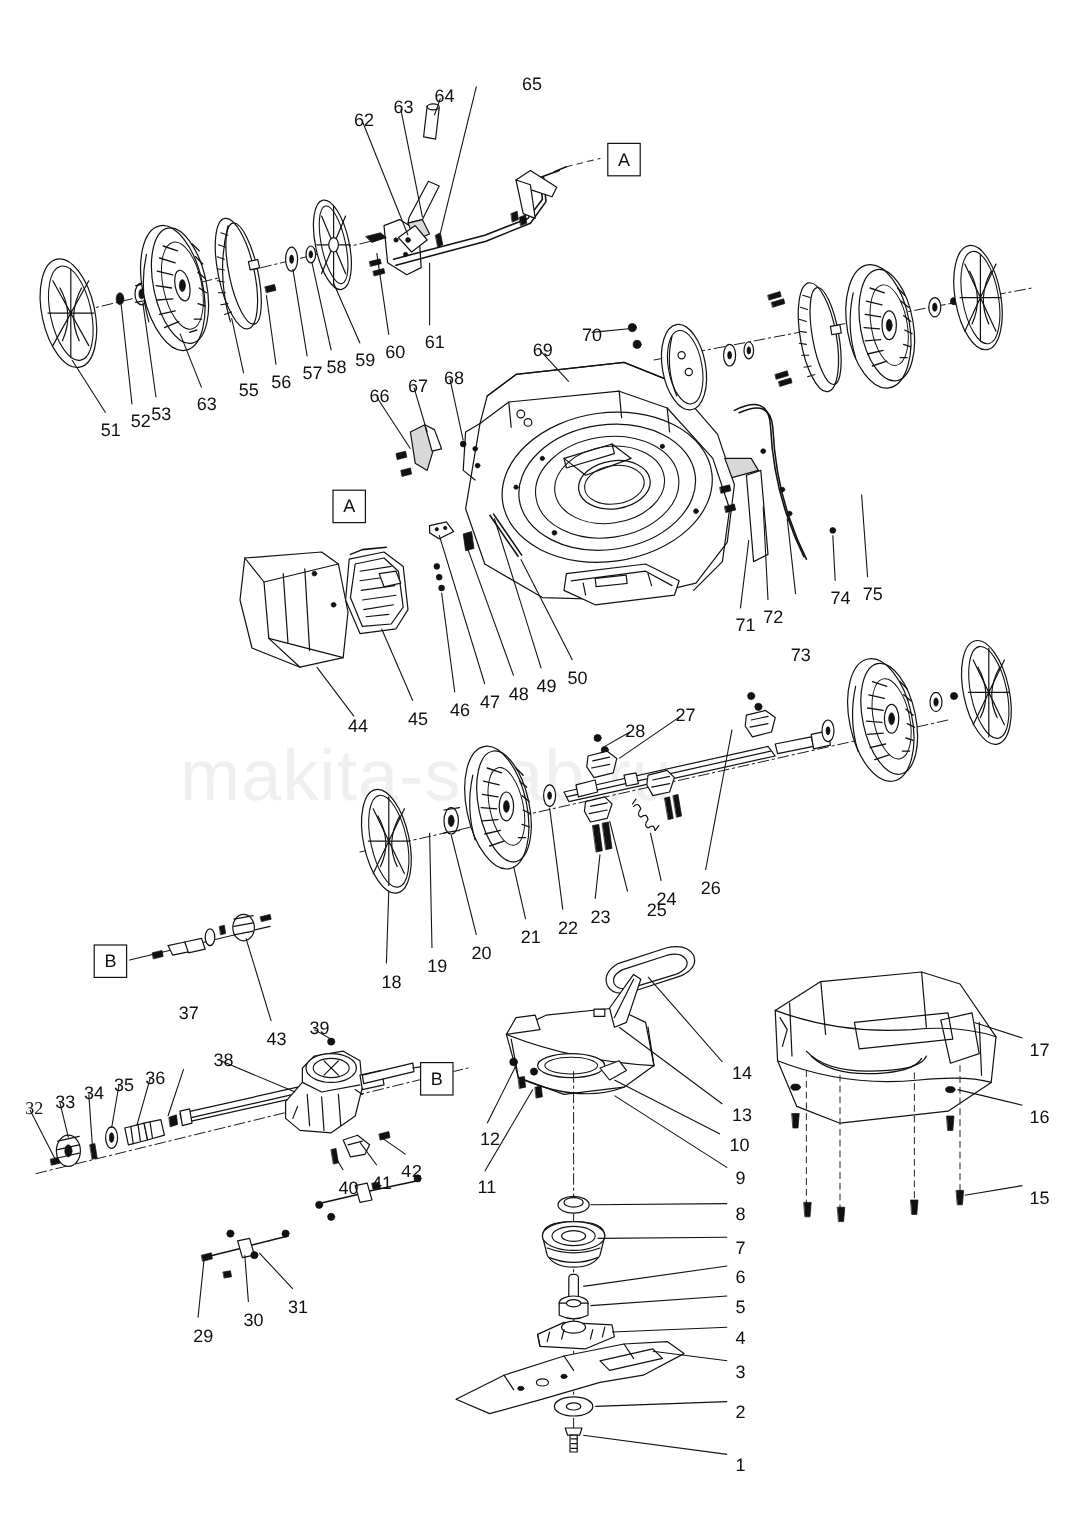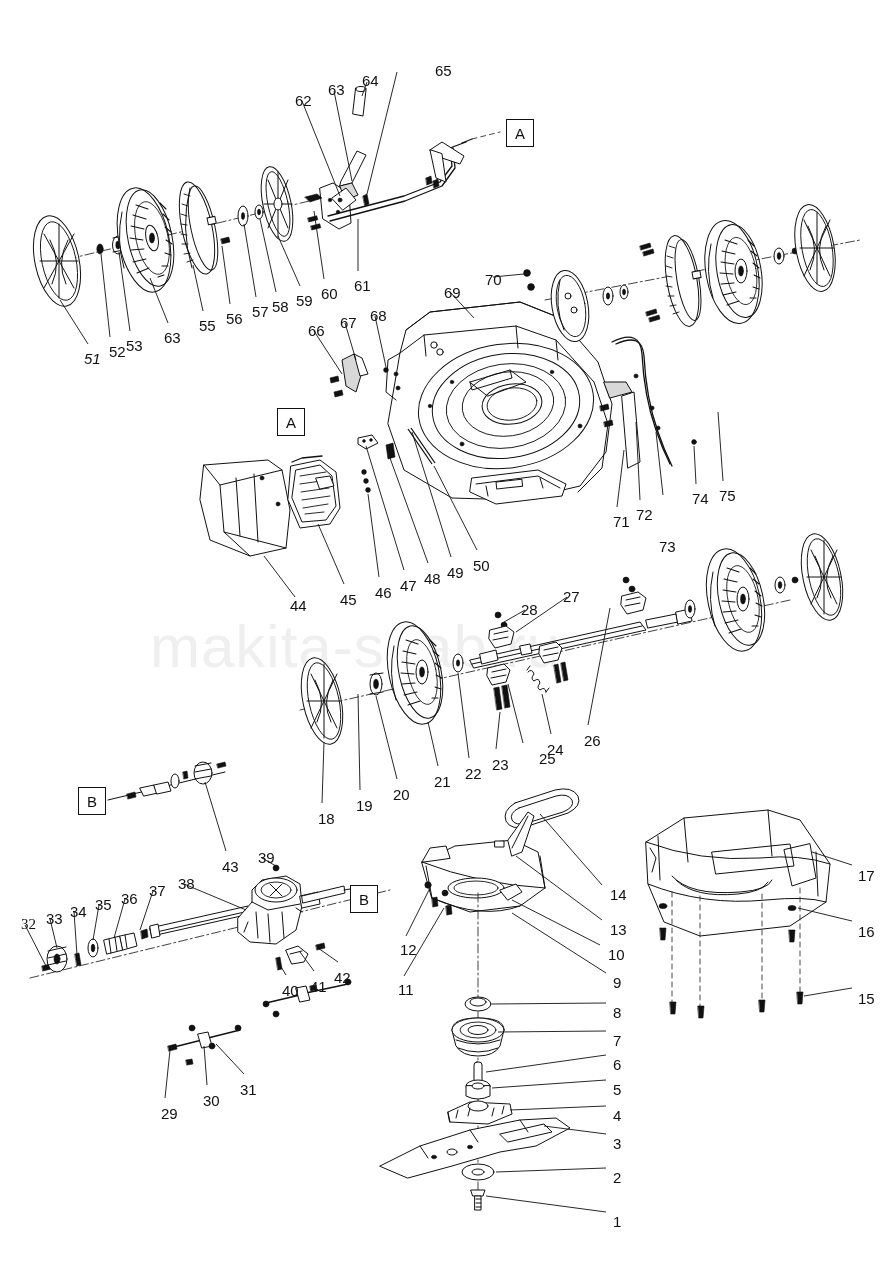--- a/index.html
+++ b/index.html
@@ -702,35 +702,35 @@
       <div class="lbl" style="left: 563px; top: 589px; text-align: center;">27</div>
       <div class="lbl" style="left: 521px; top: 602px;">28</div>
       <div class="lbl" style="left: 161px; top: 1106px;">29</div>
       <div class="lbl" style="left: 203px; top: 1093px;">30</div>
       <div class="lbl" style="left: 240px; top: 1082px;">31</div>
       <div class="lbl" style="left: 21px; top: 917px; font-family: Liberation Serif, serif;">32</div>
       <div class="lbl" style="left: 46px; top: 911px;">33</div>
       <div class="lbl" style="left: 70px; top: 904px;">34</div>
       <div class="lbl" style="left: 95px; top: 897px;">35</div>
       <div class="lbl" style="left: 121px; top: 891px;">36</div>
-      <div class="lbl" style="left: 149px; top: 883px;">37</div>
+      <div class="lbl" style="left: 149px; top: 837px;">37</div>
       <div class="lbl" style="left: 178px; top: 876px;">38</div>
       <div class="lbl" style="left: 258px; top: 850px;">39</div>
       <div class="lbl" style="left: 282px; top: 983px;">40</div>
       <div class="lbl" style="left: 310px; top: 979px;">41</div>
-      <div class="lbl" style="left: 334px; top: 970px;">42</div>
+      <div class="lbl" style="left: 334px; top: 970px; font-family: Liberation Mono, monospace;">42</div>
       <div class="lbl" style="left: 222px; top: 859px;">43</div>
       <div class="lbl" style="left: 290px; top: 598px;">44</div>
       <div class="lbl" style="left: 340px; top: 592px;">45</div>
       <div class="lbl" style="left: 375px; top: 585px;">46</div>
       <div class="lbl" style="left: 400px; top: 578px;">47</div>
       <div class="lbl" style="left: 424px; top: 571px;">48</div>
       <div class="lbl" style="left: 447px; top: 565px;">49</div>
       <div class="lbl" style="left: 473px; top: 558px;">50</div>
-      <div class="lbl" style="left: 84px; top: 351px; font-style: italic;">51</div>
+      <div class="lbl" style="left: 84px; top: 351px;">51</div>
       <div class="lbl" style="left: 109px; top: 344px;">52</div>
       <div class="lbl" style="left: 126px; top: 338px;">53</div>
       <div class="lbl" style="left: 164px; top: 330px;">63</div>
       <div class="lbl" style="left: 199px; top: 318px;">55</div>
       <div class="lbl" style="left: 226px; top: 311px;">56</div>
       <div class="lbl" style="left: 252px; top: 304px;">57</div>
       <div class="lbl" style="left: 272px; top: 299px;">58</div>
       <div class="lbl" style="left: 296px; top: 293px;">59</div>
       <div class="lbl" style="left: 321px; top: 286px;">60</div>
       <div class="lbl" style="left: 354px; top: 278px;">61</div>

